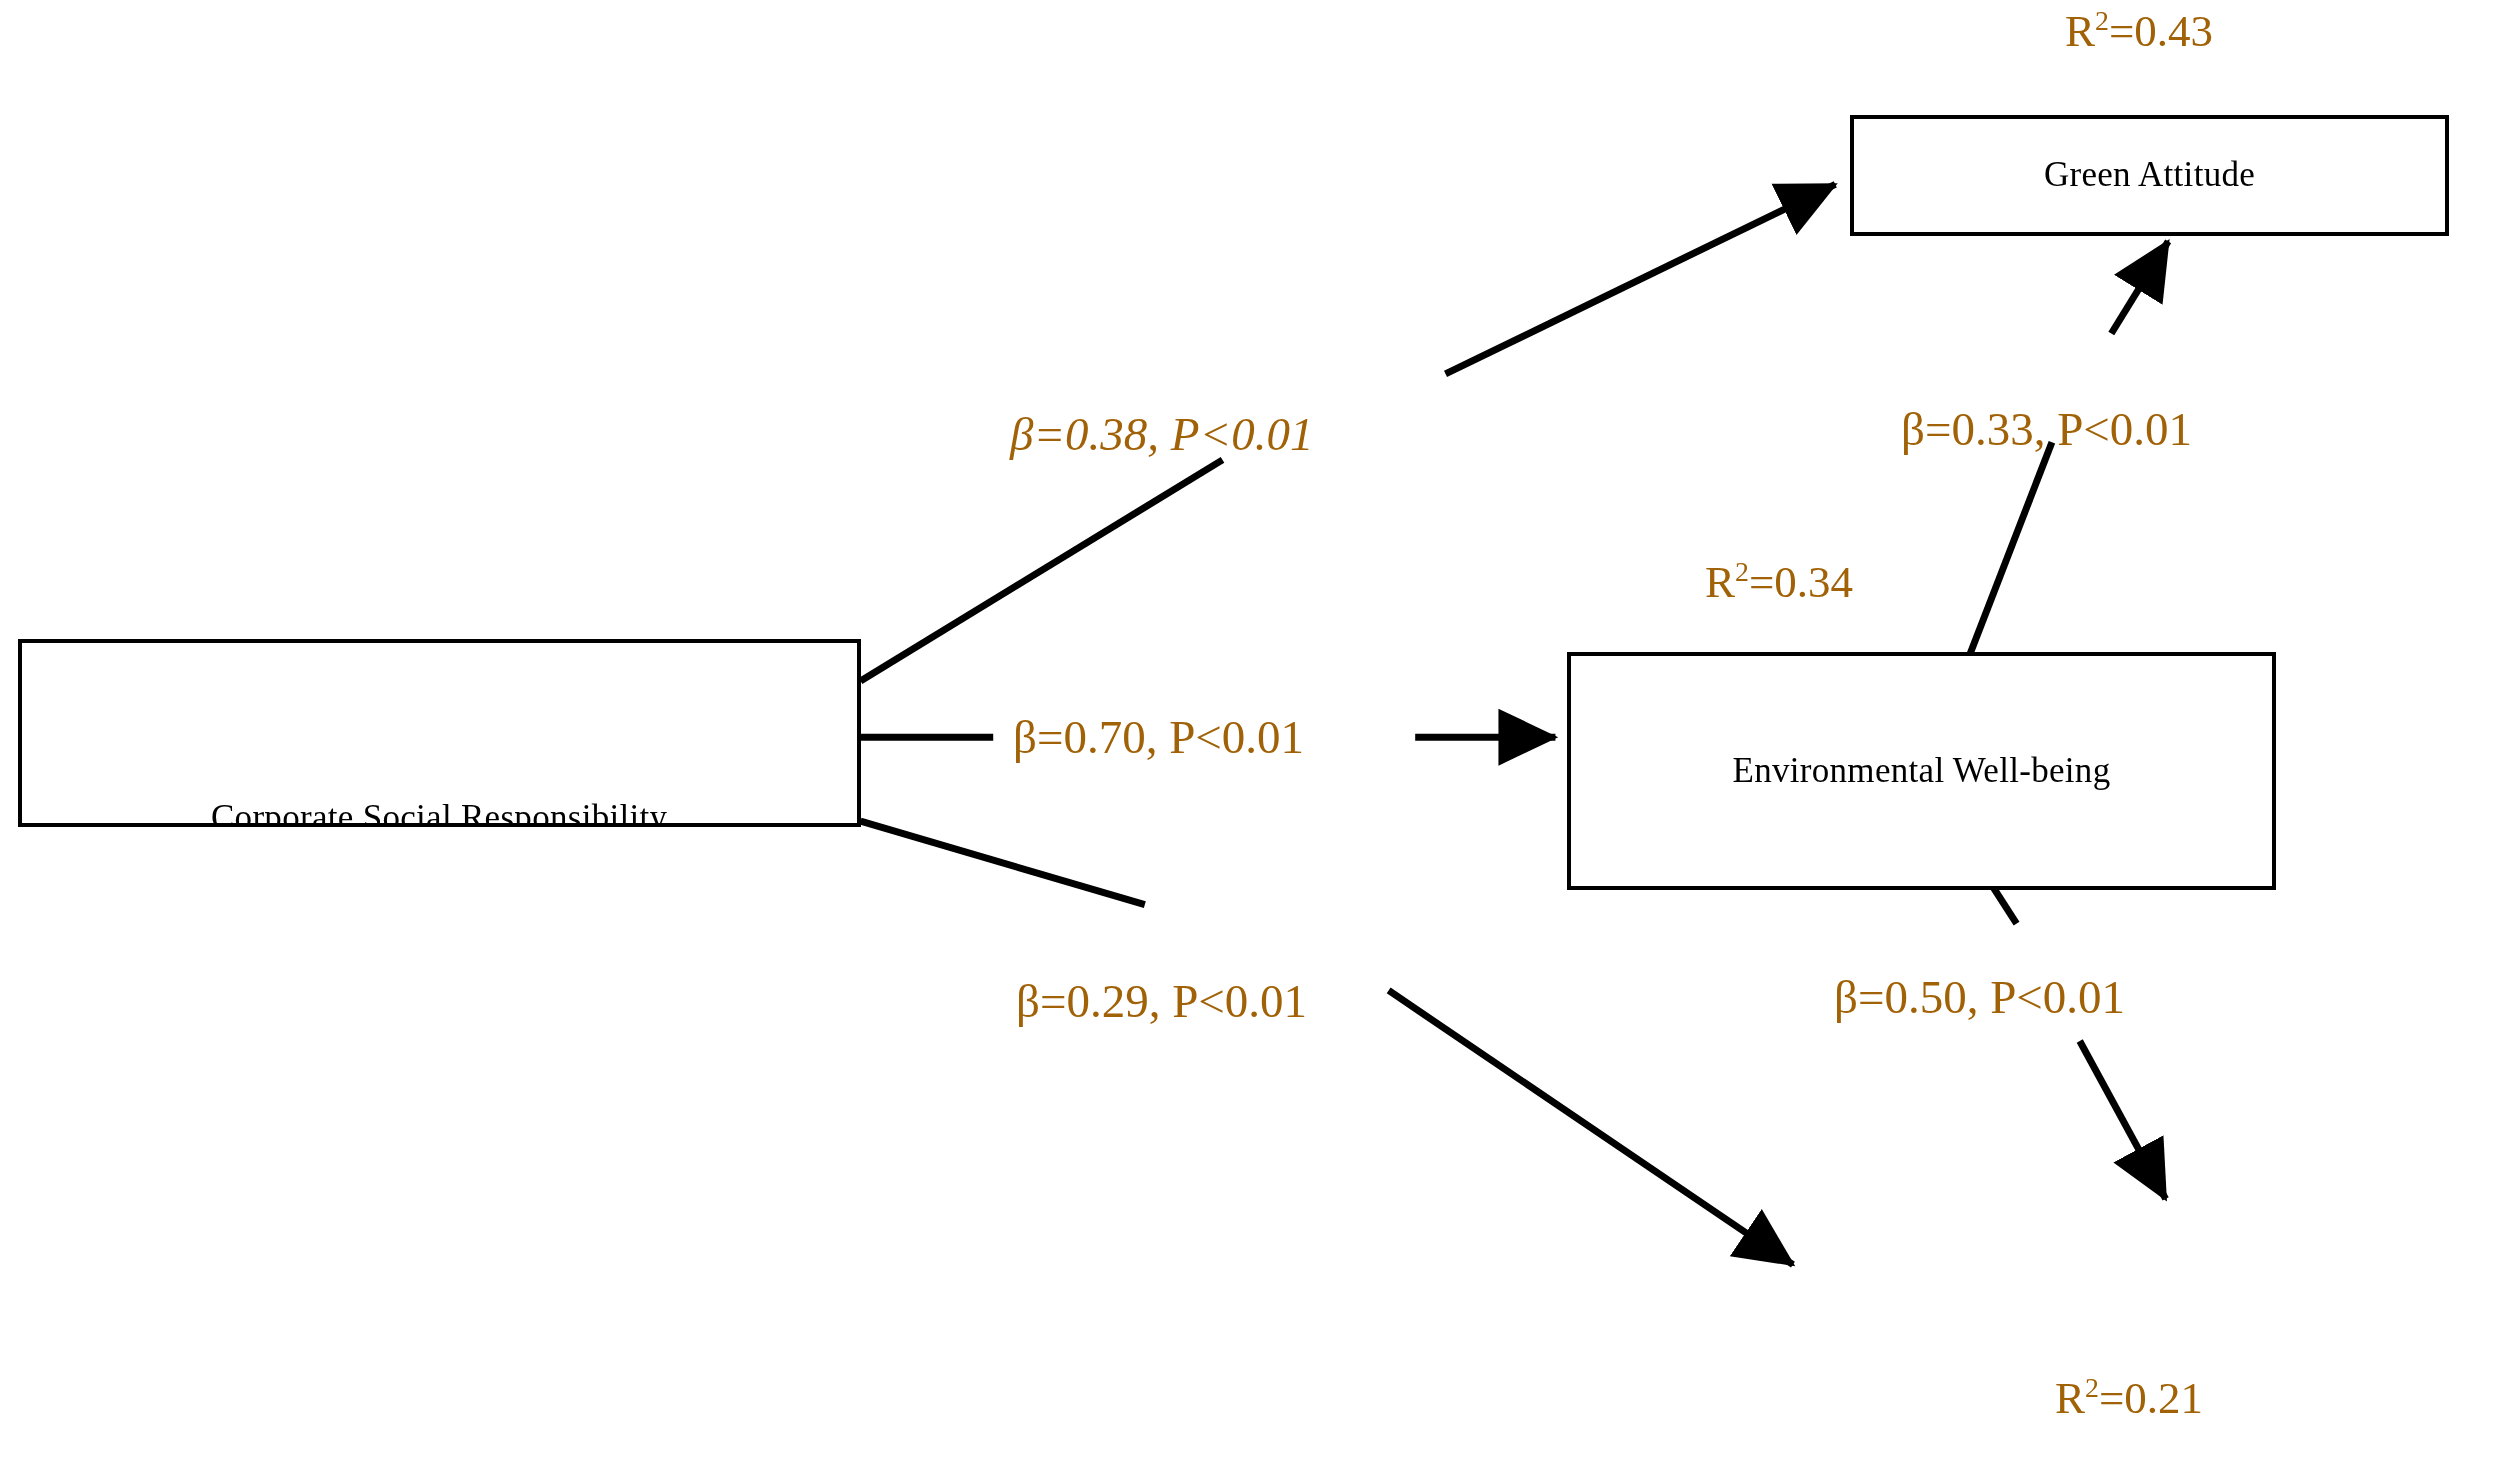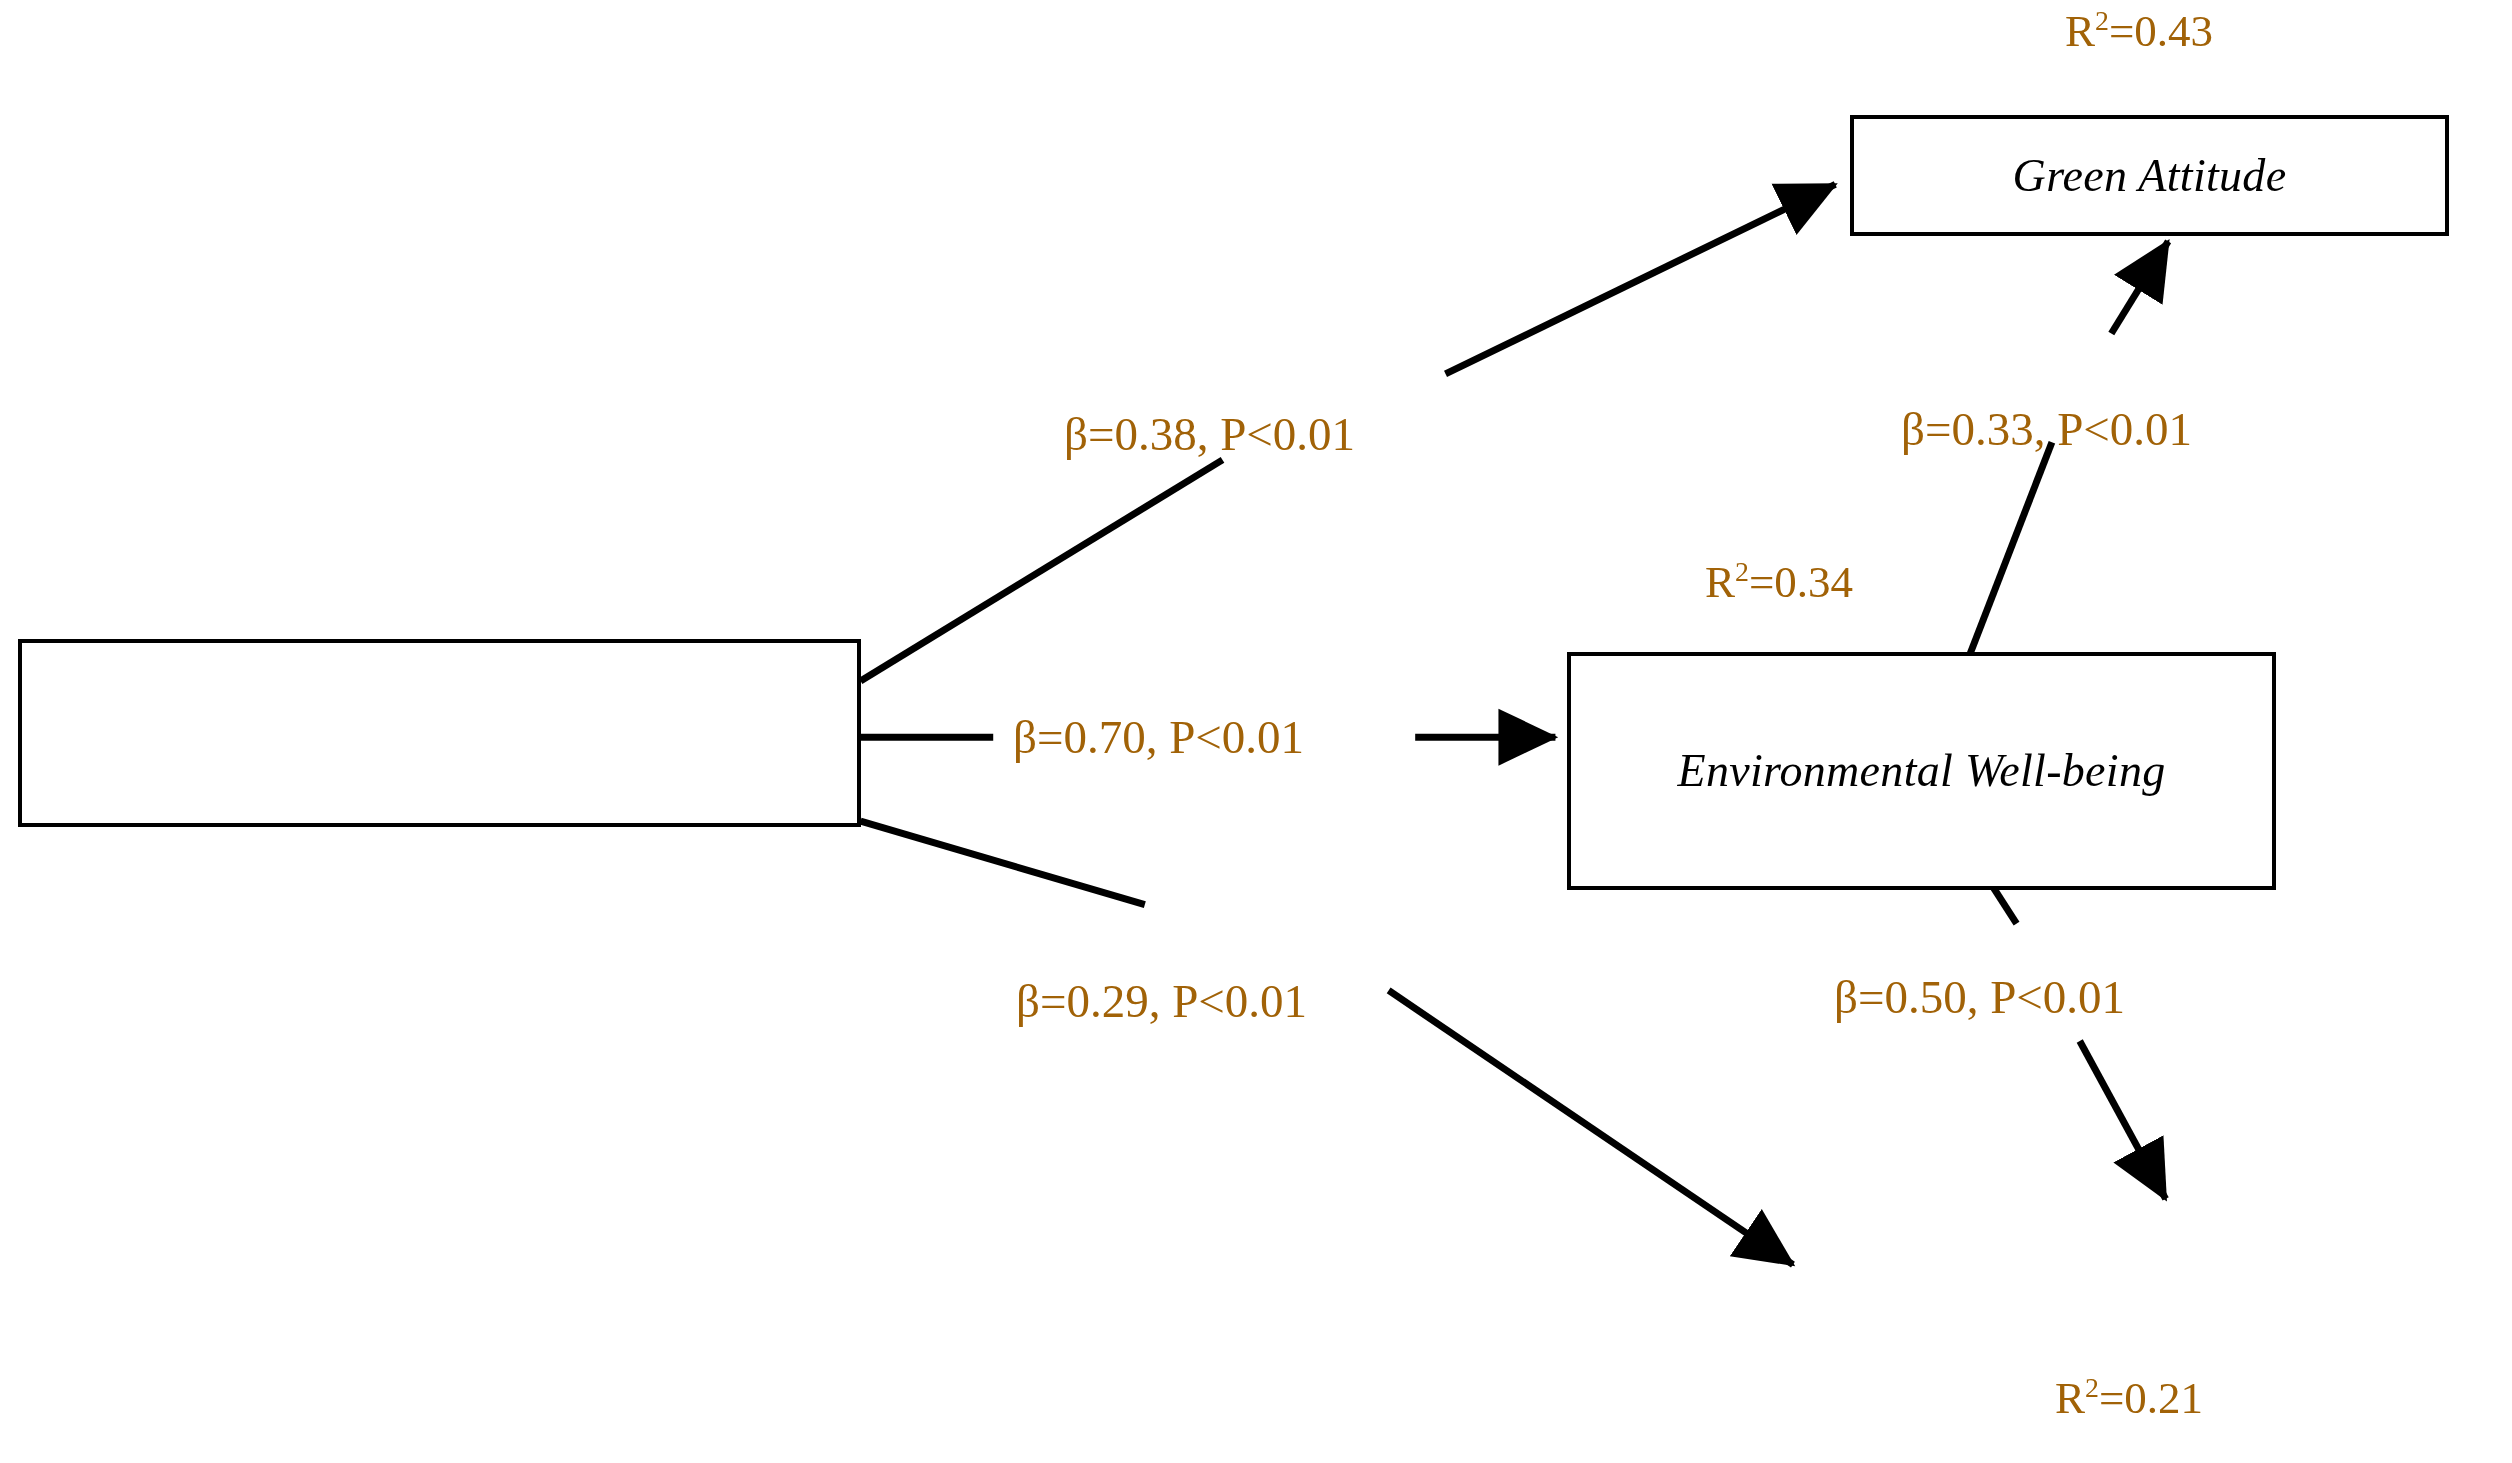--- a/index.html
+++ b/index.html
@@ -32,26 +32,25 @@
     box-sizing: border-box;
     border: 4.4px solid #000000;
     background: #ffffff;
     display: flex;
     align-items: center;
     justify-content: center;
     text-align: center;
     overflow: hidden;
   }
   .node-label {
-    font-size: 46px;
+    font-size: 35px;
     line-height: 1.55;
     letter-spacing: 0.3px;
     white-space: pre-line;
     padding: 0 11.4px;
-    font-style: italic;
   }
   .node-label.two-line {
     line-height: 1.62;
   }
   .float-text {
     position: absolute;
     font-size: 45px;
     line-height: 1;
     white-space: nowrap;
     color: #a16207;
@@ -122,21 +121,21 @@
   </div>
 
   <div class="float-text r2-text" style="left:1705px; top:560px;">
     <span>R</span><sup>2</sup><span>=0.34</span>
   </div>
 
   <div class="float-text r2-text" style="left:2055px; top:1376px;">
     <span>R</span><sup>2</sup><span>=0.21</span>
   </div>
 
-  <div class="float-text path-label" style="left:1064px; top:411px;">β=0.38, P&lt;0.01</div>
+  <div class="float-text path-label" style="left:1010px; top:411px;font-style:italic;">β=0.38, P&lt;0.01</div>
 
   <div class="float-text path-label" style="left:1013px; top:714px;">β=0.70, P&lt;0.01</div>
 
   <div class="float-text path-label" style="left:1016px; top:978px;">β=0.29, P&lt;0.01</div>
 
   <div class="float-text path-label" style="left:1901px; top:406px;">β=0.33, P&lt;0.01</div>
 
   <div class="float-text path-label" style="left:1834px; top:974px;">β=0.50, P&lt;0.01</div>
 
 </div>

